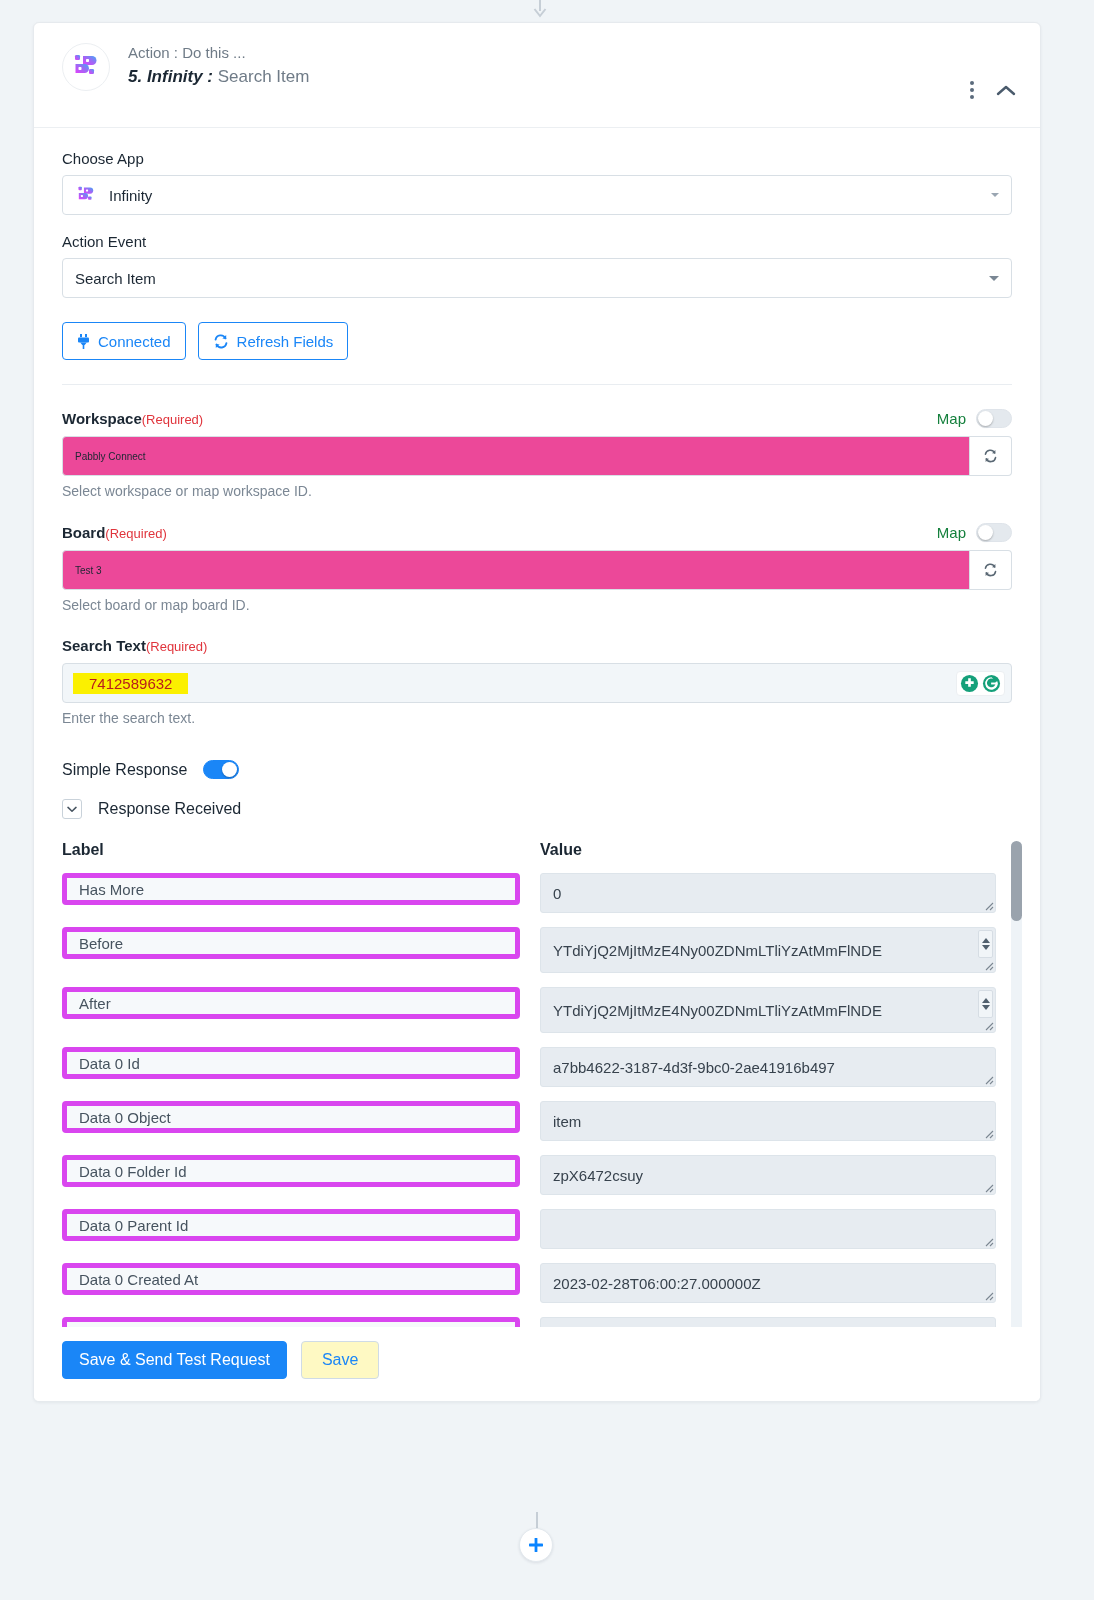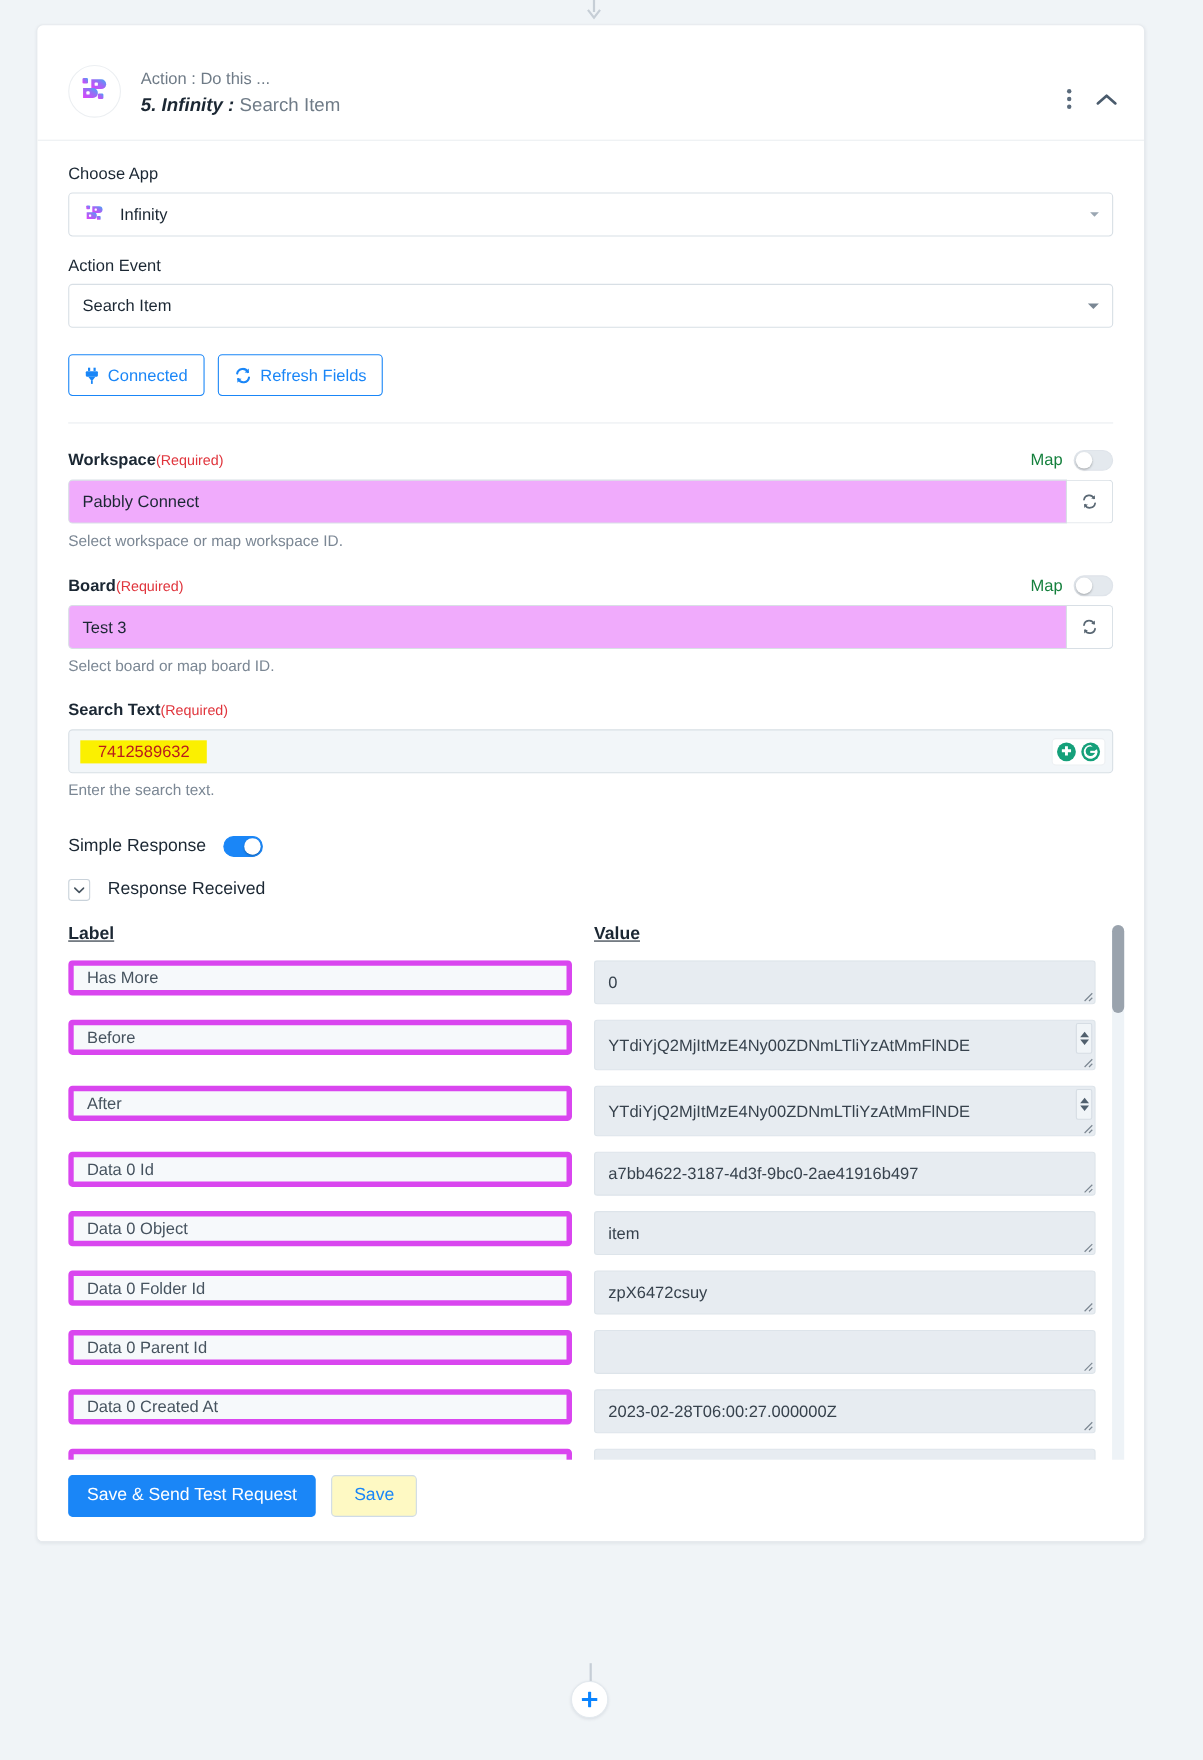--- a/index.html
+++ b/index.html
@@ -35,21 +35,21 @@
     background: #ffffff;
     border: 1px solid #e6eaee;
     border-radius: 6px;
     box-shadow: 0 1px 3px rgba(16,30,54,0.06);
     overflow: hidden;
   }
 
   
   .card-header {
     display: flex;
-    align-items: flex-end;
+    align-items: flex-start;
     padding: 20px 28px 20px 28px;
     border-bottom: 1px solid #eceff2;
     position: relative;
     height: 105px;
   }
   .app-avatar {
     width: 48px; height: 48px;
     border-radius: 50%;
     border: 1px solid #eceff2;
     background: #fff;
@@ -169,26 +169,26 @@
     box-shadow: 0 1px 2px rgba(0,0,0,0.28);
   }
   .toggle.on { background: #1a86f7; border-color: #1a86f7; }
   .toggle.on .knob { left: auto; right: 1px; }
 
   .input-with-btn { display: flex; align-items: stretch; gap: 0; }
   .sel-filled {
     flex: 1 1 auto;
     position: relative;
     height: 40px;
-    background: #f0abfc;
+    background: #ec4899;
     border: 1px solid #d8dfe5;
     border-radius: 4px 0 0 4px;
     display: flex; align-items: center;
     padding: 0 30px 0 12px;
-    font-size: 15px; color: #1b2733;
+    font-size: 10px; color: #1b2733;
     cursor: pointer;
   }
   .refresh-btn {
     width: 42px;
     border: 1px solid #d8dfe5;
     border-left: none;
     border-radius: 0 4px 4px 0;
     background: #fff;
     display: flex; align-items: center; justify-content: center;
     cursor: pointer;
@@ -255,21 +255,21 @@
   }
   .scroll-thumb {
     position: absolute;
     right: -10px; top: 0;
     width: 11px; height: 80px;
     background: #9aa3ad;
     border-radius: 6px;
   }
   .th-row { display: flex; margin-bottom: 14px; }
   .th {
-    font-size: 16px; font-weight: bold; color: #1b2733; text-decoration: underline;
+    font-size: 16px; font-weight: bold; color: #1b2733;
   }
   .th.col-label { width: 478px; }
   .th.col-value { width: 460px; }
 
   .tr { display: flex; margin-bottom: 14px; }
   .cell-label {
     width: 458px;
     height: 32px;
     border: 5px solid #d946ef;
     border-radius: 4px;

